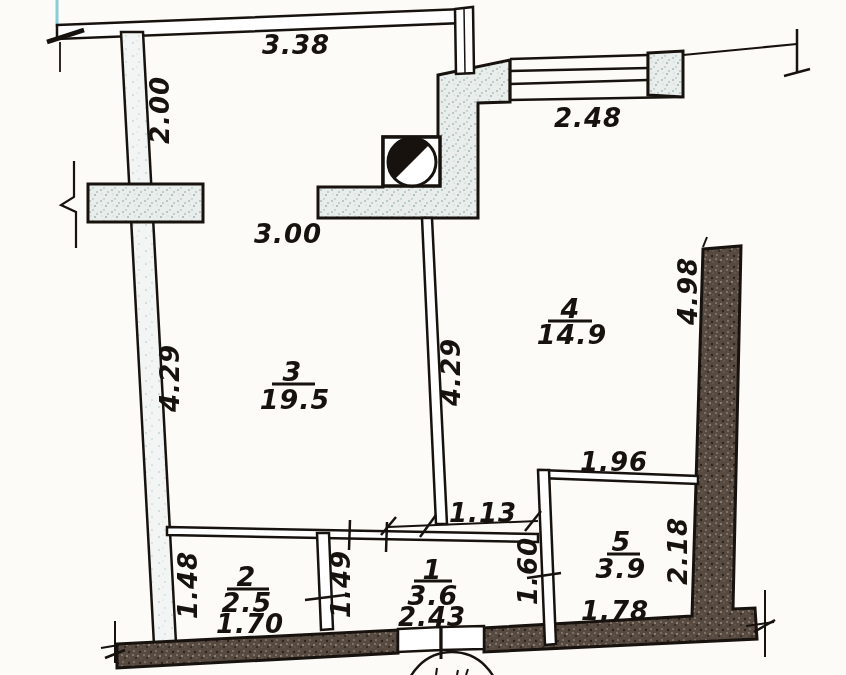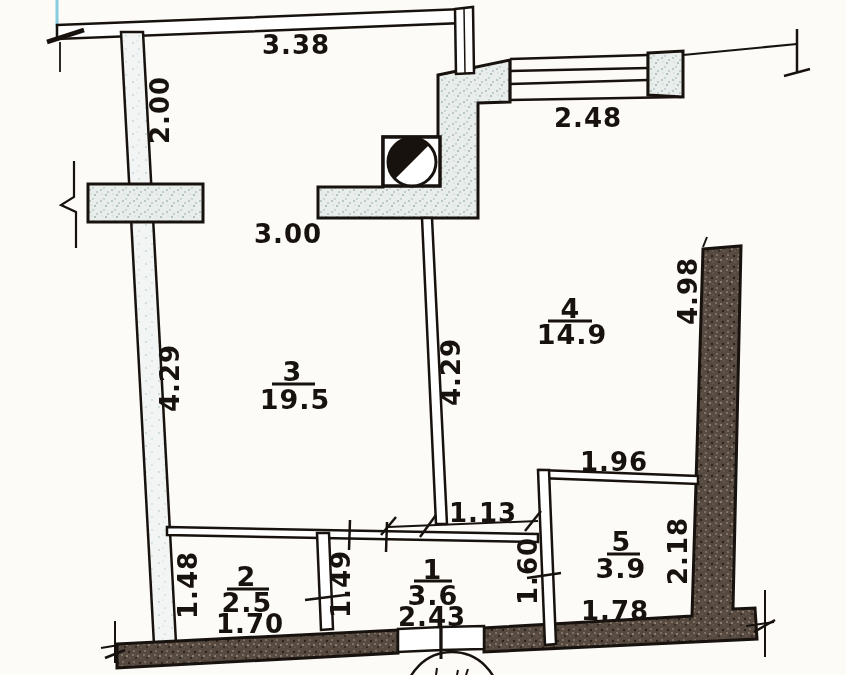--- a/index.html
+++ b/index.html
@@ -1,16 +1,16 @@
 <!DOCTYPE html>
 <html><head>
 <meta charset="utf-8">
 <style>
   html,body{margin:0;padding:0;background:#ffffff;}
-  .stage{width:846px;height:675px;position:relative;overflow:hidden;background:#fcfbf7;}
+  .stage{width:846px;height:675px;position:relative;overflow:hidden;background:#fcfbf7;font-style:italic;}
   svg{display:block;}
   text{font-family:"DejaVu Sans","Liberation Sans",sans-serif;font-weight:bold;fill:#17120e;}
   .dim{font-size:26px;letter-spacing:1px;}
   .roomnum{font-size:27px;}
   .area{font-size:27px;letter-spacing:1px;}
 </style>
 </head>
 <body>
 
 <div class="stage">

